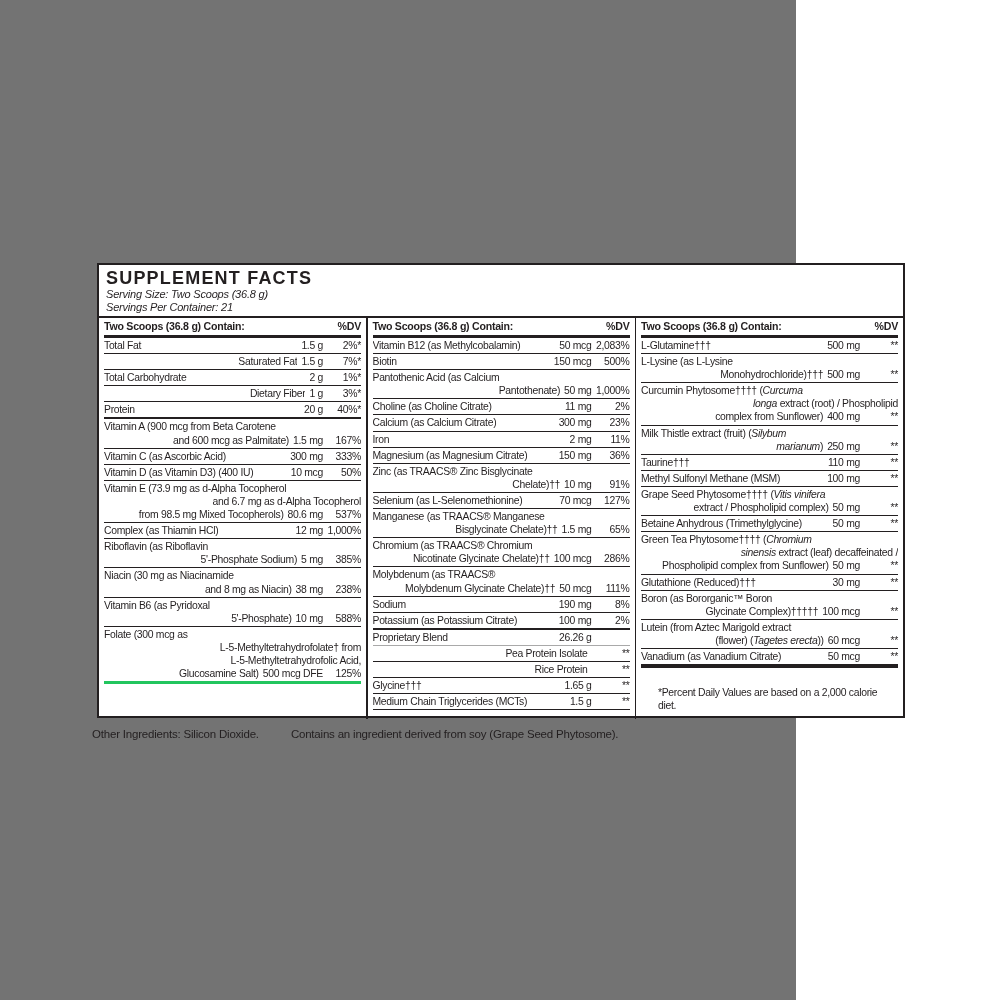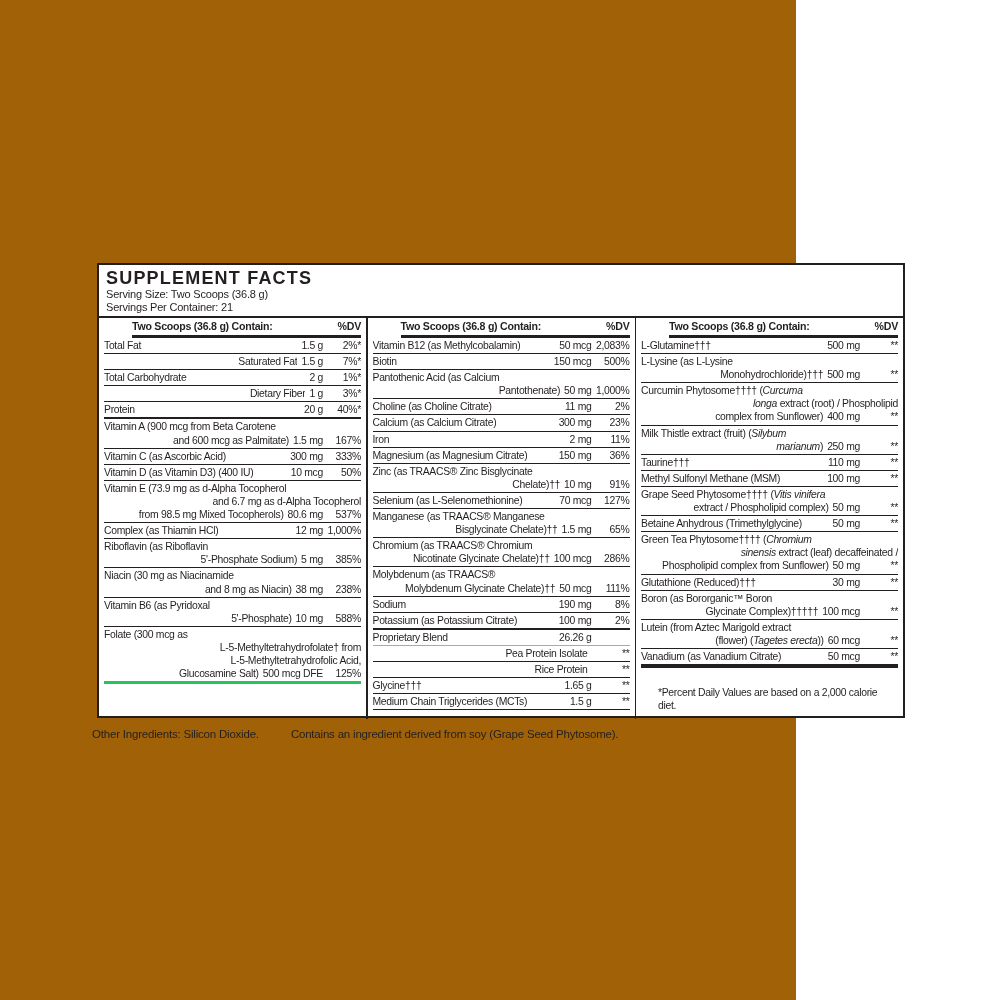--- a/index.html
+++ b/index.html
@@ -1,29 +1,29 @@
 <!DOCTYPE html>
 <html><head>
 <meta charset="utf-8">
 <style>
   * { margin:0; padding:0; box-sizing:border-box; }
   html,body { width:1000px; height:1000px; background:#ffffff; }
   body { font-family:"Liberation Sans", sans-serif; color:#231f20; }
-  .page { position:relative; width:796px; height:1000px; background:#a16207; }
+  .page { position:relative; width:796px; height:1000px; background:#737373; }
   .panel { position:absolute; left:97px; top:263px; width:808px; height:455px;
            border:2px solid #231f20; background:#fff; }
   .head { padding:3px 7px 2px; }
   .title { font-weight:bold; font-size:18px; line-height:20px; letter-spacing:1.2px; }
-  .serv  { font-size:11px; line-height:13px; letter-spacing:-0.2px; }
+  .serv  { font-size:11px; line-height:13px; letter-spacing:-0.2px;font-style:italic; }
   .cols { display:flex; border-top:2px solid #231f20; height:403px; }
   .col { flex:1 1 0; padding:0 5px; overflow:hidden; }
   .vdiv { width:1.5px; background:#231f20; flex:0 0 auto; }
   .colhead { display:flex; justify-content:space-between; font-weight:bold;
              font-size:10.6px; line-height:13px; padding:2px 0 2px;
-             border-bottom:3px solid #231f20; letter-spacing:-0.25px;margin-left:28px; }
+             border-bottom:3px solid #231f20; letter-spacing:-0.25px; }
   .row { padding:1px 0 1px; border-bottom:1.2px solid #231f20;
          font-size:10.4px; letter-spacing:-0.3px; }
   .row.sep-medium { border-bottom-width:2.5px; }
   .row.sep-gray { border-bottom:3px solid #22c55e; }
   .row.sep-grayline { border-bottom:1.5px solid #a9a9a9; }
   .line { display:flex; line-height:13.1px; white-space:nowrap; }
   .nm { flex:1 1 auto; min-width:0; overflow:hidden; }
   .ind { padding-left:10px;text-align:right; }
   .amt { flex:0 0 auto; text-align:right; margin-left:4px; }
   .dv  { flex:0 0 auto; width:36px; text-align:right; margin-left:2px; }

